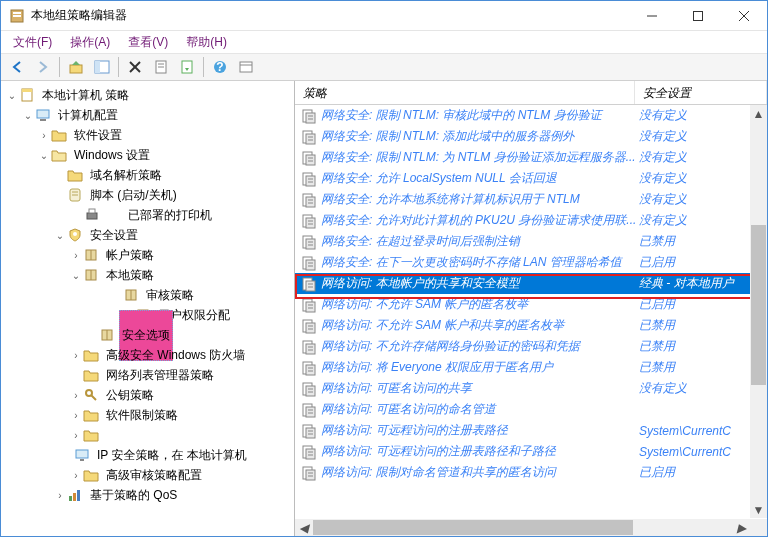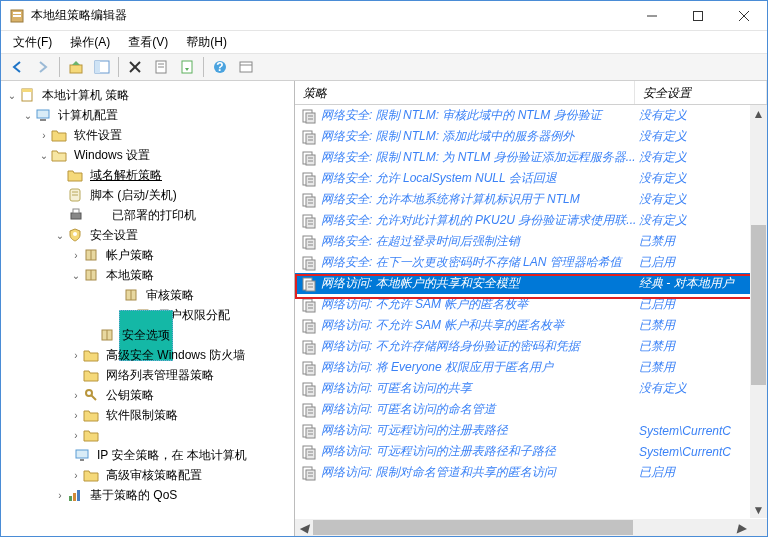--- a/index.html
+++ b/index.html
@@ -4,32 +4,32 @@
 <style>
 * { box-sizing: border-box; margin: 0; padding: 0; font-family: "Microsoft YaHei", "Segoe UI", sans-serif; font-size: 12px; }
 body { background: #fff; }
 .window { width: 768px; height: 537px; border: 1px solid #4a8cd6; display: flex; flex-direction: column; background: #fff; position: relative; }
 .titlebar { height: 30px; background: #fff; display: flex; align-items: center; padding-left: 8px; border-bottom: 1px solid #e5e5e5; }
 .titlebar-icon { width: 16px; height: 16px; margin-right: 6px; }
 .titlebar-title { flex: 1; color: #000; }
 .winbtns { display: flex; height: 100%; }
 .winbtn { width: 46px; height: 100%; display: flex; align-items: center; justify-content: center; color: #333; }
 .menubar { height: 22px; display: flex; align-items: center; padding: 0 4px; gap: 2px; }
-.menuitem { padding: 2px 8px; color: #000000; }
+.menuitem { padding: 2px 8px; color: #701a75; }
 .toolbar { height: 28px; display: flex; align-items: center; padding: 0 4px; gap: 2px; border-top: 1px solid #e5e5e5; border-bottom: 1px solid #d0d0d0; background: #f5f5f5; }
 .tbtn { width: 24px; height: 24px; display: flex; align-items: center; justify-content: center; border: 1px solid transparent; }
 .tsep { width: 1px; height: 20px; background: #c0c0c0; margin: 0 2px; }
 .body { flex: 1; display: flex; overflow: hidden; }
 .leftpane { width: 294px; border-right: 1px solid #bcbcbc; overflow: auto; padding: 4px 0; }
 .tree { list-style: none; }
 .tree-row { display: flex; align-items: center; height: 20px; white-space: nowrap; color: #000; }
 .tree-row .caret { width: 14px; text-align: center; color: #666; font-size: 10px; user-select: none; }
 .tree-row .ticon { width: 16px; height: 16px; margin-right: 4px; display: flex; align-items: center; justify-content: center; }
 .tree-row .tlabel { padding: 1px 3px; }
-.tree-row.selected .tlabel { background: #14b8a6; border: 1px dotted #7aa7d7; padding: 16px 2px; }
+.tree-row.selected .tlabel { background: #ec4899; border: 1px dotted #7aa7d7; padding: 16px 2px; }
 .rightpane { flex: 1; display: flex; flex-direction: column; overflow: hidden; position: relative; font-style: italic; }
 .listhdr { display: flex; height: 24px; background: #fff; border-bottom: 1px solid #d0d0d0; }
 .listhdr .col { padding: 4px 8px; border-right: 1px solid #e5e5e5; color: #000; }
 .col-policy { width: 340px; }
 .col-setting { flex: 1; }
 .listbody { flex: 1; overflow: hidden; position: relative; }
 .list-row { display: flex; align-items: center; height: 21px; color: #3b82f6; }
 .list-row .licon { width: 16px; height: 16px; margin: 0 4px 0 6px; display: flex; align-items: center; justify-content: center; }
 .list-row .c1 { width: 340px; white-space: nowrap; overflow: hidden; display: flex; align-items: center; }
 .list-row .c2 { flex: 1; white-space: nowrap; overflow: hidden; padding-left: 4px; }
@@ -189,21 +189,21 @@
               <span class="caret">⌄</span>
               <span class="ticon">
                 <svg width="16" height="16">
                   <path d="M1 4 h5 l1 2 h8 v8 h-14 z" fill="#f7e6a2" stroke="#b8953c"></path>
                 </svg>
               </span>
               <span class="tlabel">Windows 设置</span>
             </div>
           </li>
           <li>
-            <div class="tree-row" style="padding-left: 52px; text-decoration: underline;">
+            <div class="tree-row" style="padding-left: 52px;">
               <span class="caret"> </span>
               <span class="ticon">
                 <svg width="16" height="16">
                   <path d="M1 4 h5 l1 2 h8 v8 h-14 z" fill="#f5d97a" stroke="#b8953c"></path>
                 </svg>
               </span>
               <span class="tlabel">域名解析策略</span>
             </div>
           </li>
           <li>
@@ -213,21 +213,21 @@
                 <svg width="16" height="16">
                   <rect x="3" y="2" width="10" height="12" rx="2" fill="#f5f0d6" stroke="#b8a85c"></rect>
                   <line x1="5" y1="5" x2="11" y2="5" stroke="#b8a85c"></line>
                   <line x1="5" y1="8" x2="11" y2="8" stroke="#b8a85c"></line>
                 </svg>
               </span>
               <span class="tlabel">脚本 (启动/关机)</span>
             </div>
           </li>
           <li>
-            <div class="tree-row" style="padding-left: 32px; gap: 21px;">
+            <div class="tree-row" style="padding-left: 48px; gap: 21px;">
               <span class="caret"> </span>
               <span class="ticon">
                 <svg width="16" height="16">
                   <rect x="3" y="6" width="10" height="6" fill="#888" stroke="#555"></rect>
                   <rect x="5" y="2" width="6" height="4" fill="#fff" stroke="#888"></rect>
                 </svg>
               </span>
               <span class="tlabel">已部署的打印机</span>
             </div>
           </li>

